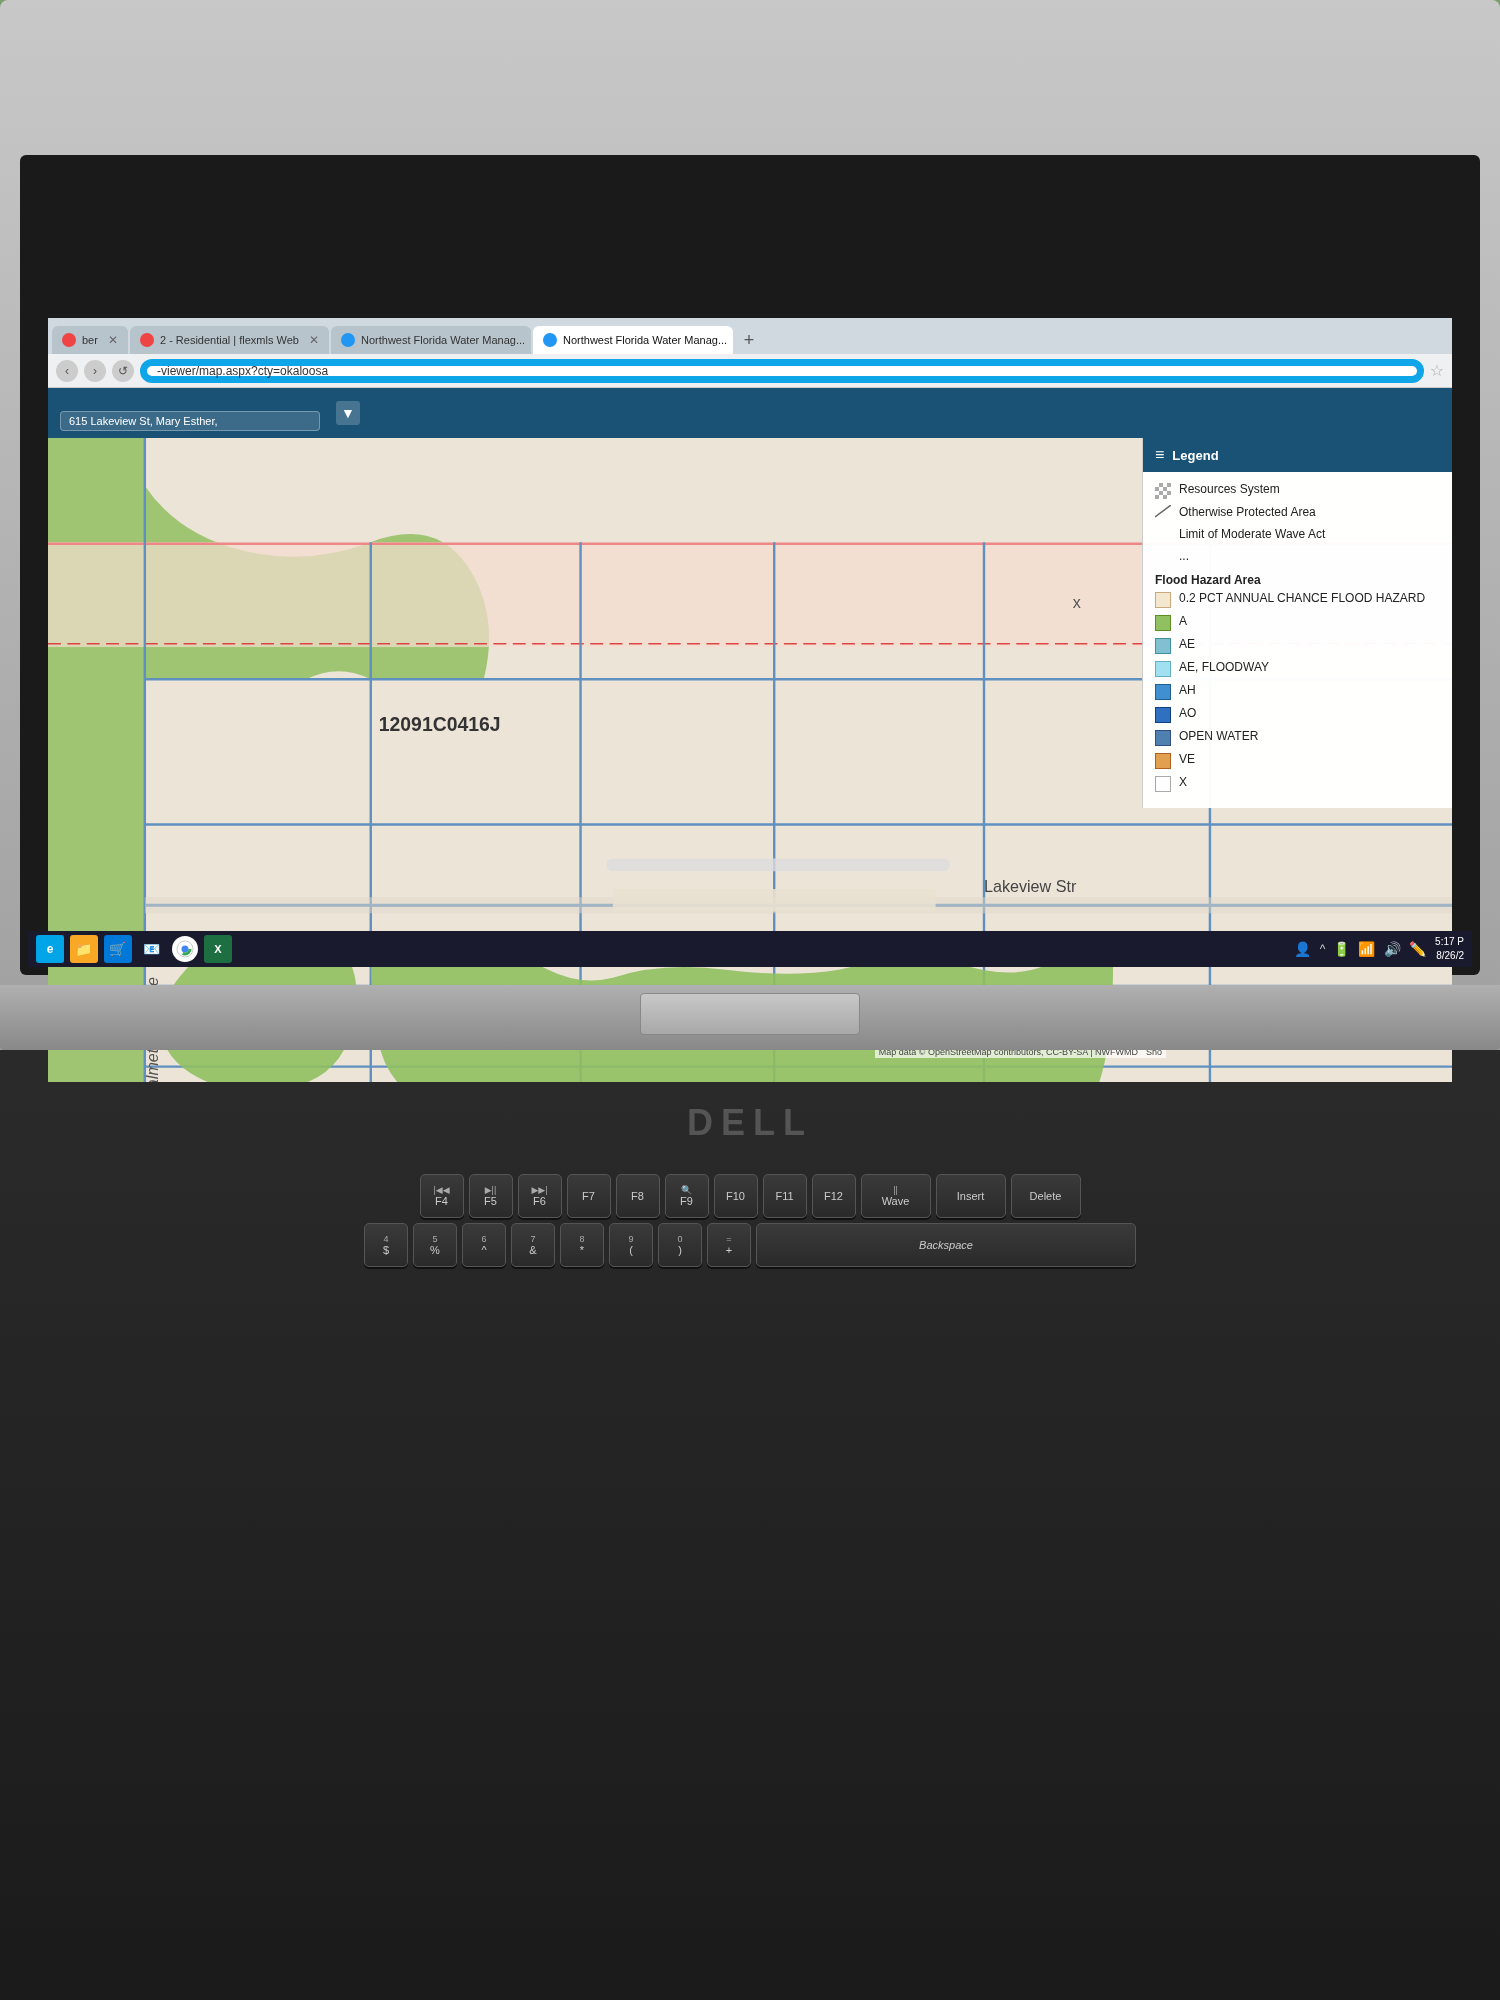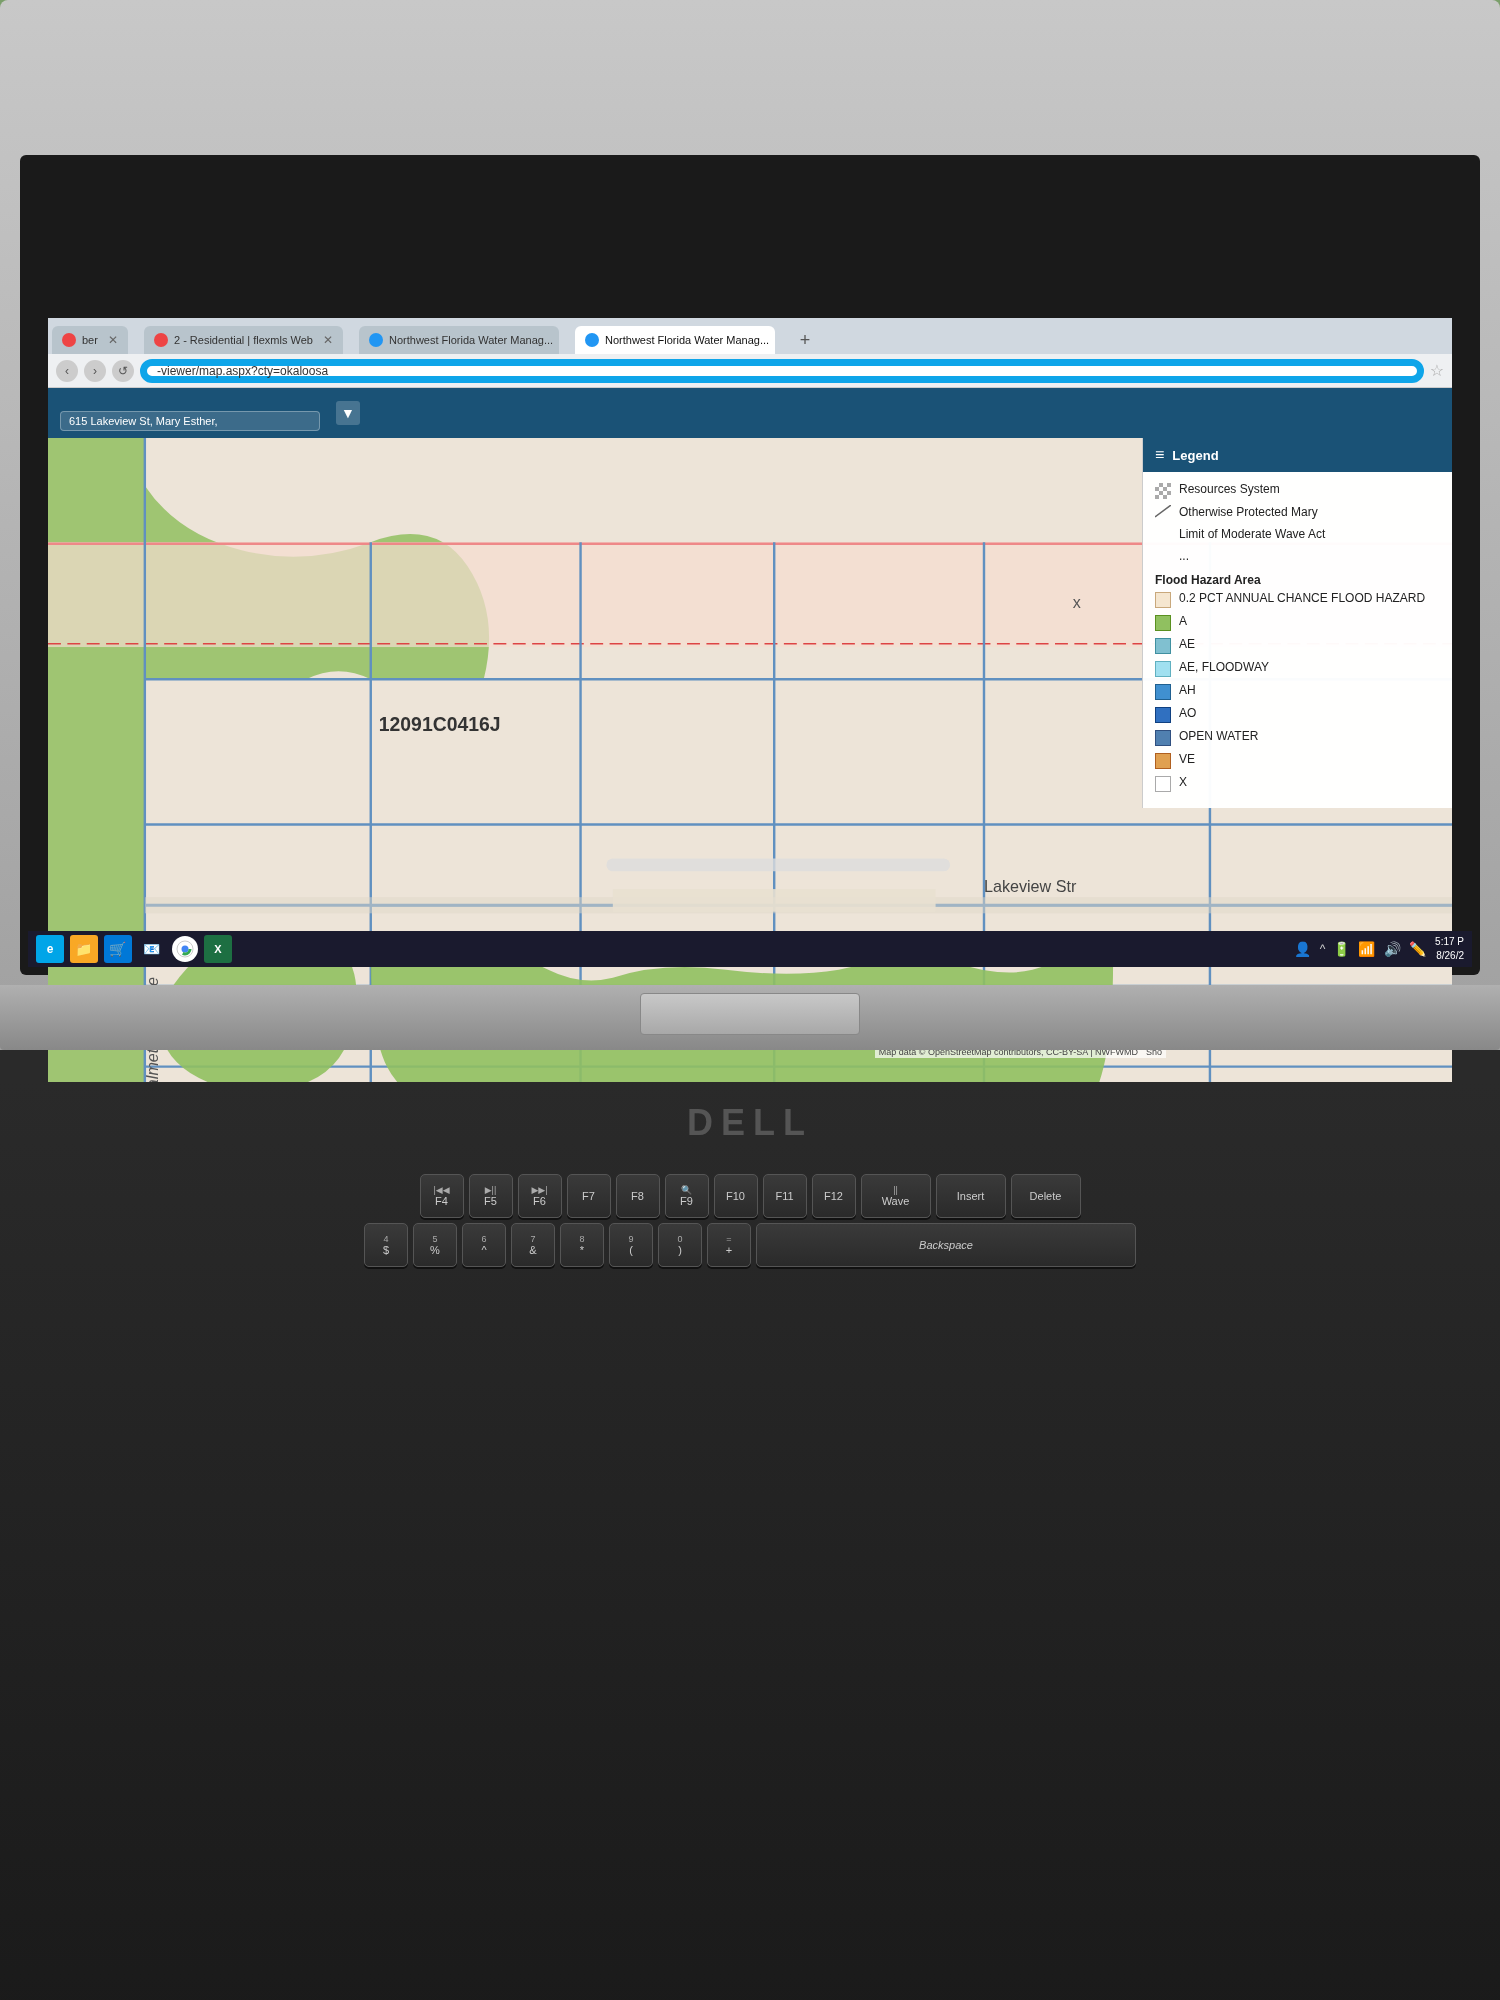--- a/index.html
+++ b/index.html
@@ -61,21 +61,21 @@
       overflow: hidden;
     }
 
     
     .tab-bar {
       height: 36px;
       background: #d0d8e0;
       display: flex;
       align-items: flex-end;
       padding: 0 4px;
-      gap: 16px;
+      gap: 2px;
     }
     .tab {
       height: 28px;
       padding: 0 10px;
       border-radius: 6px 6px 0 0;
       display: flex;
       align-items: center;
       gap: 6px;
       font-size: 11px;
       white-space: nowrap;
@@ -493,21 +493,21 @@
               <div class="legend-swatch checkered"></div>
               <span>Resources System</span>
             </div>
 
             <div class="legend-item">
               <div class="legend-icon-line">
                 <svg width="16" height="16">
                     <line x1="0" y1="12" x2="16" y2="0" stroke="#666" stroke-width="1.5"></line>
                   </svg>
               </div>
-              <span>Otherwise Protected Mary</span>
+              <span>Otherwise Protected Area</span>
             </div>
 
             <div class="legend-item">
               <div style="width:16px;height:16px;flex-shrink:0;"></div>
               <span>Limit of Moderate Wave Act</span>
             </div>
 
             <div class="legend-item">
               <div style="width:16px;height:16px;flex-shrink:0;"></div>
               <span>...</span>

